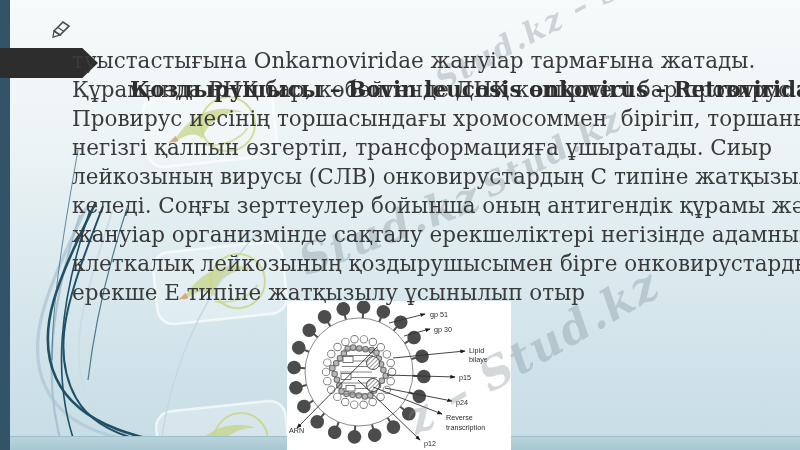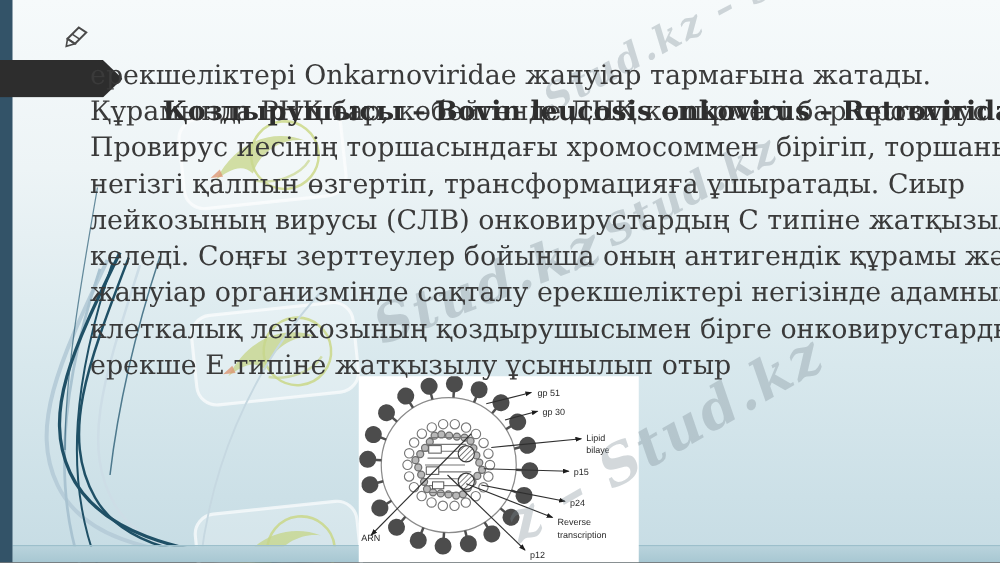--- a/index.html
+++ b/index.html
@@ -172,21 +172,21 @@
 
   <div class="textblock">
     <div class="tline first">
       <svg class="bullet" width="22" height="20" viewBox="0 0 22 20">
         <polygon points="4,11 13,2 19,6 10,15" fill="none" stroke="#4a4a4a" stroke-width="1.6"></polygon>
         <line x1="8" y1="7.5" x2="14" y2="11.5" stroke="#4a4a4a" stroke-width="1.2"></line>
         <polygon points="4,11 10,15 3,17" fill="none" stroke="#4a4a4a" stroke-width="1.3"></polygon>
       </svg>
       <span>Қоздырушысы – Bovin leucosis onkovirus – Retroviridae</span>
     </div>
-    <div class="tline"><span>ерекшеліктері </span><span class="bold">Onkarnoviridae</span><span> жануіар тармағына жатады.</span></div>
+    <div class="tline"><span>туыстастығына </span><span class="bold">Onkarnoviridae</span><span> жануіар тармағына жатады.</span></div>
     <div class="tline">Құрамында РНҚ бар, көбейгенде ДНҚ көшірмесі бар провирус түзеді.</div>
     <div class="tline">Провирус иесінің торшасындағы хромосоммен  бірігіп, торшаның</div>
     <div class="tline">негізгі қалпын өзгертіп, трансформацияға ұшыратады. Сиыр</div>
     <div class="tline">лейкозының вирусы (СЛВ) онковирустардың С типіне жатқызылып</div>
     <div class="tline">келеді. Соңғы зерттеулер бойынша оның антигендік құрамы және</div>
     <div class="tline">жануіар организмінде сақталу ерекшеліктері негізінде адамның Т-</div>
     <div class="tline">клеткалық лейкозының қоздырушысымен бірге онковирустардың</div>
     <div class="tline">ерекше Е типіне жатқызылу ұсынылып отыр</div>
   </div>
 

